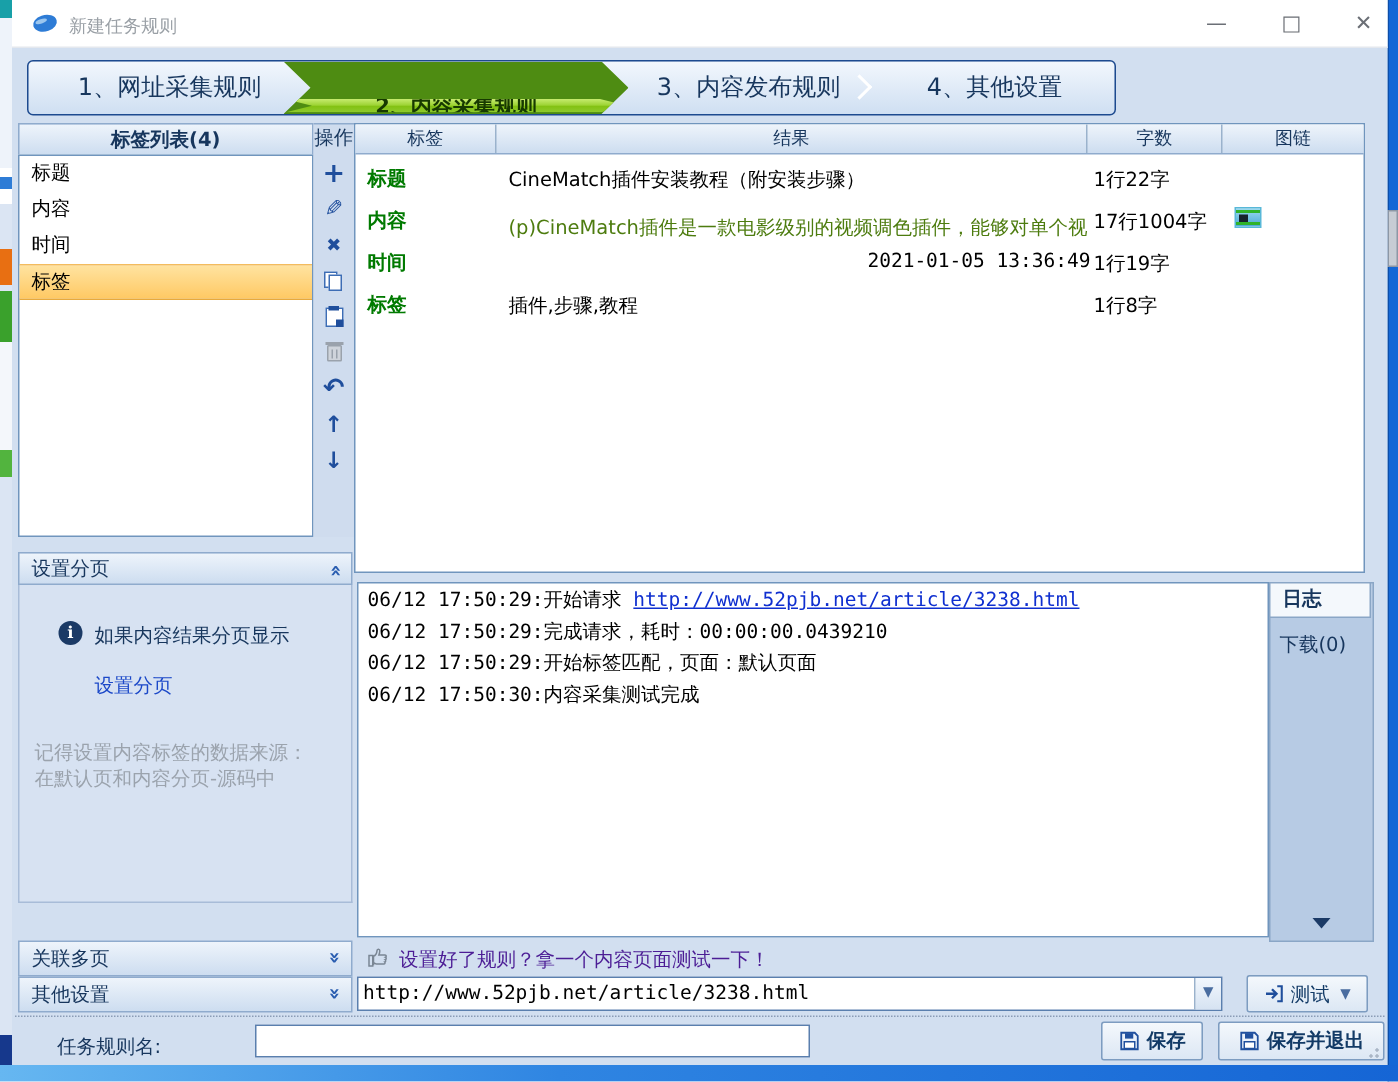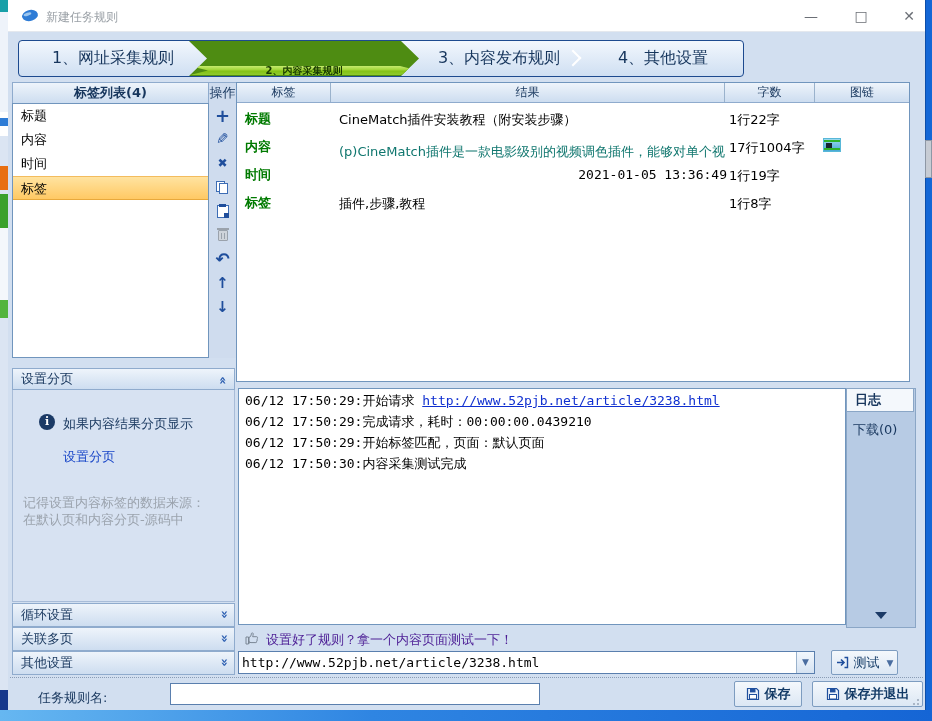--- a/index.html
+++ b/index.html
@@ -33,21 +33,21 @@
               background:linear-gradient(180deg,#f2f7fd,#cfdff2); overflow:hidden; }
   .tab { position:absolute; top:0; height:35px; display:flex; align-items:center; justify-content:center;
          font-size:16px; color:#17365d; cursor:pointer; }
   .tab1{left:0;width:188px;} .tab3{left:398px;width:164px;} .tab4{left:562px;width:164px;}
   .tab-green-outer { position:absolute; left:170px; top:0; width:230px; height:35px; z-index:2;
     background:#4e8c12;
     clip-path:polygon(18px 50%,0 0,calc(100% - 18px) 0,100% 50%,calc(100% - 18px) 100%,0 100%); }
   .tab-green-inner { position:absolute; left:1px; top:1px; right:1px; bottom:1px;
     background:linear-gradient(180deg,#c6eb6e,#9ed435 45%,#83c213 55%,#8fca2e);
     clip-path:polygon(18px 50%,0 0,calc(100% - 18px) 0,100% 50%,calc(100% - 18px) 100%,0 100%);
-    display:flex; align-items:center; justify-content:center; font-size:10px; font-weight:bold; color:#173a00;margin-top:24px; }
+    display:flex; align-items:center; justify-content:center; font-size:14px; font-weight:bold; color:#173a00;margin-top:24px; }
   .chev-sep { position:absolute; left:548px; top:11px; width:12px; height:12px;
     border-top:2px solid #ffffff; border-right:2px solid #ffffff; transform:rotate(45deg); z-index:1; }
 
   
   .panel-hd { background:linear-gradient(180deg,#eef4fb,#cdddf0); border:1px solid #8fabcd;
               color:#17365d; font-size:13px; display:flex; align-items:center; }
   .box-border { border:1px solid #7095bd; background:#fff; }
 
   
   .taglist-hd { left:12px; top:82px; width:197px; height:22px; justify-content:center; font-weight:bold; }
@@ -74,21 +74,21 @@
   .rtable { left:236px; top:82px; width:674px; height:300px; }
   .rt-hd { position:absolute; left:0; top:0; width:672px; height:20px;
            background:linear-gradient(180deg,#eef4fb,#cdddf0); border-bottom:1px solid #8fabcd;
            display:flex; font-size:12px; color:#17365d; }
   .rt-hd div { display:flex; align-items:center; justify-content:center; border-right:1px solid #9ab2cc; }
   .c-tag{width:94px;} .c-res{width:394px;} .c-cnt{width:90px;} .c-img{width:94px; border-right:none !important;}
   .rt-row { position:absolute; left:0; width:672px; height:28px; }
   .rt-row .tagc { position:absolute; left:8px; top:5px; font-size:13px; font-weight:bold; color:#007a00; }
   .rt-row .resc { position:absolute; left:102px; top:6px; width:388px; height:20px; overflow:hidden; font-size:13px; color:#000; white-space:nowrap; }
   .rt-row .cntc { position:absolute; left:492px; top:6px; font-size:13px; color:#000; }
-  .resc.clip { top:10px; height:16px; color:#0f766e; }
+  .resc.clip { top:10px; height:16px; color:#4d7c0f; }
   .imglink-icon { position:absolute; left:586px; top:5px; width:18px; height:14px; background:linear-gradient(180deg,#9ddaf0,#49a8d6);
      border:1px solid #58b8d8; cursor:pointer; }
   .imglink-icon::before { content:""; position:absolute; left:0; top:1px; width:16px; height:2px; background:#2fb32a; box-shadow:0 8px #2fb32a; }
   .imglink-icon::after { content:""; position:absolute; left:2px; top:4px; width:6px; height:5px; background:#16232e; }
 
   
   .pag-hd { left:12px; top:368px; width:223px; height:22px; padding-left:8px; }
   .pag-body { left:12px; top:390px; width:223px; height:212px; background:#d7e2f2; border:1px solid #a8bcd8; border-top:none; }
   .chev { margin-left:auto; margin-right:8px; color:#2a5db0; font-weight:bold; font-size:13px; letter-spacing:-2px; }
   .chev-up { display:inline-block; transform:rotate(90deg); }
@@ -119,21 +119,21 @@
   
   .thumb-icon { left:244px; top:630px; width:16px; height:16px; }
   .prompt { left:266px; top:631px; font-size:13px; color:#4c1d95; }
   .urlbox { left:238px; top:651px; width:577px; height:23px; border:1px solid #5a7fae; background:#fff; }
   .urlbox input { position:absolute; left:3px; top:1px; width:550px; height:19px; border:none; outline:none;
                   font-size:13px; font-family:"DejaVu Sans Mono","DejaVu Sans",monospace; color:#000; background:transparent; }
   .url-drop { position:absolute; right:0; top:0; width:18px; height:21px; background:linear-gradient(180deg,#f2f7fd,#d6e3f2);
               border-left:1px solid #9ab2cc; text-align:center; line-height:20px; font-size:9px; color:#4a6da0; cursor:pointer; }
   .btn { background:linear-gradient(180deg,#f4f8fc,#dce7f4); border:1px solid #7d9cc0; border-radius:2px;
          display:flex; align-items:center; justify-content:center; gap:5px; font-size:13px; color:#123a66; cursor:pointer; }
-  .test-btn { left:831px; top:650px; width:67px; height:25px; }
+  .test-btn { left:831px; top:650px; width:81px; height:25px; }
   .test-caret { font-size:9px; color:#4a6da0; margin-left:2px; }
 
   
   .bbar-sep { left:10px; top:677px; width:913px; height:0; border-top:1px dotted #8a9cb5; }
   .rule-label { left:38px; top:689px; font-size:13px; color:#17365d; }
   .rule-input { left:170px; top:683px; width:370px; height:22px; border:1px solid #5a7fae; background:#fff;
                 font-size:13px; padding:0 4px; outline:none; }
   .save-btn { left:734px; top:681px; width:68px; height:26px; font-weight:bold; }
   .saveexit-btn { left:812px; top:681px; width:111px; height:26px; font-weight:bold; }
   .grip { left:912px; top:698px; width:8px; height:8px;
@@ -247,24 +247,20 @@
   <div class="abs pag-body">
     <div class="info-icon">i</div>
     <div class="pag-info">如果内容结果分页显示</div>
     <div class="pag-link">设置分页</div>
     <div class="pag-hint">
       <div>记得设置内容标签的数据来源：</div>
       <div>在默认页和内容分页-源码中</div>
     </div>
   </div>
 
-  <div class="abs panel-hd cpanel cp1">
-    <span>循环设置</span>
-    <span class="chev"><span class="chev-down">«</span></span>
-  </div>
   <div class="abs panel-hd cpanel cp2">
     <span>关联多页</span>
     <span class="chev"><span class="chev-down">«</span></span>
   </div>
   <div class="abs panel-hd cpanel cp3">
     <span>其他设置</span>
     <span class="chev"><span class="chev-down">«</span></span>
   </div>
 
   <div class="abs box-border logbox">

